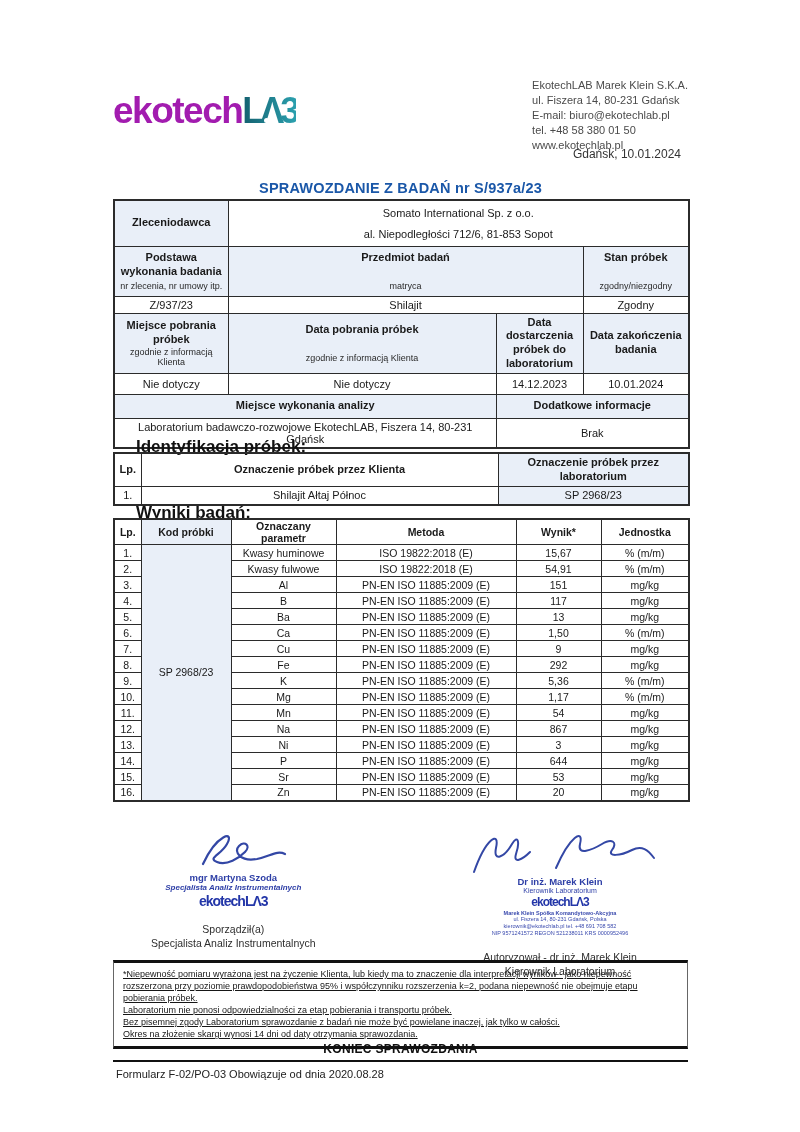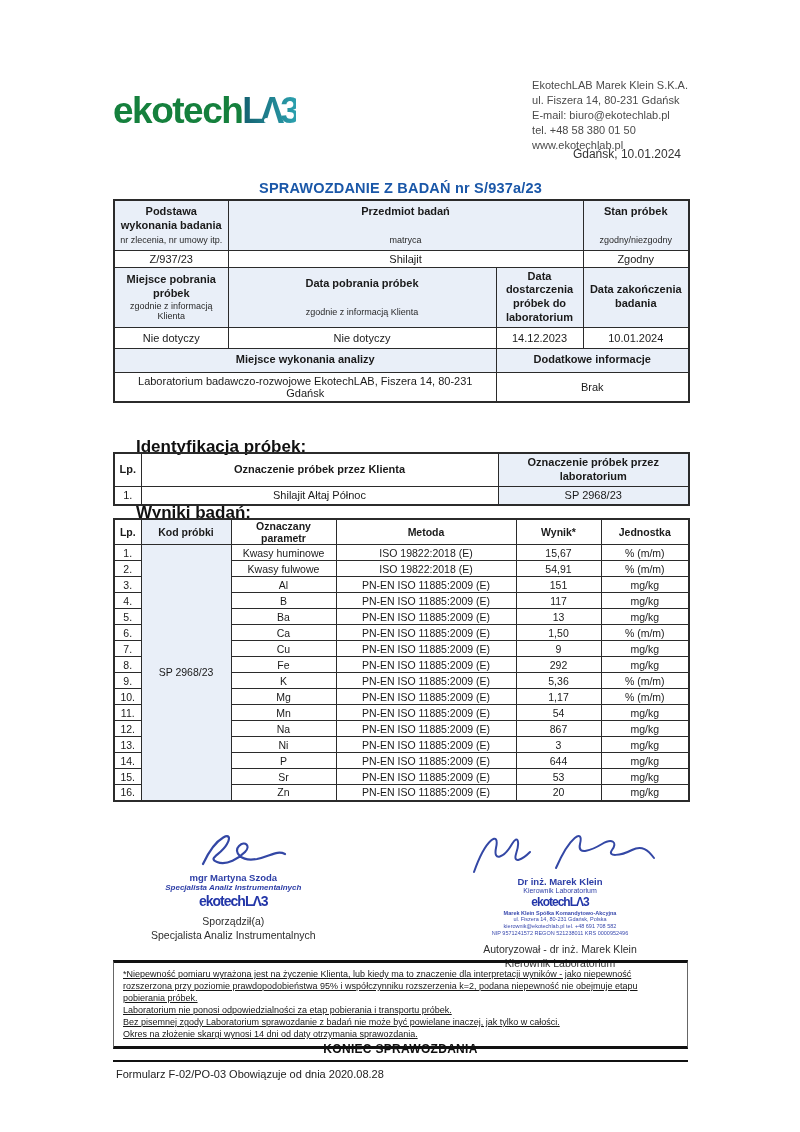--- a/index.html
+++ b/index.html
@@ -1,21 +1,21 @@
 <!DOCTYPE html>
 <html><head>
 <meta charset="utf-8">
 <style>
   html,body{margin:0;padding:0;background:#ffffff;}
   body{width:800px;height:1132px;position:relative;font-family:"Liberation Sans",sans-serif;color:#1a1a1a;overflow:hidden;}
 
   
   .header{position:absolute;left:113px;top:78px;width:575px;display:flex;justify-content:space-between;align-items:flex-start;}
   .logo{display:flex;align-items:baseline;line-height:1;margin-top:14px;}
-  .logo-ekotech{font-size:37px;font-weight:bold;color:#15803d;letter-spacing:-1.5px;}
+  .logo-ekotech{font-size:37px;font-weight:bold;color:#a21caf;letter-spacing:-1.5px;}
   .logo-lab{font-size:36px;font-weight:800;letter-spacing:-4px;position:relative;color:#1e7d8c;
             background:linear-gradient(90deg,#14606f,#2ba0ae);-webkit-background-clip:text;background-clip:text;-webkit-text-fill-color:transparent;}
   .logo-dot{position:absolute;left:41%;bottom:6px;width:5px;height:5px;border-radius:50%;background:#ffffff;}
   .addr{font-size:11px;line-height:1.36;color:#4b4b4b;}
   .dateline{position:absolute;left:113px;top:147px;width:568px;text-align:right;font-size:12px;color:#333;}
 
   
   .title{position:absolute;left:113px;top:180px;width:575px;text-align:center;font-size:14.5px;font-weight:bold;color:#1a57a8;letter-spacing:.2px;}
 
   
@@ -44,21 +44,21 @@
   .sig-block{display:flex;flex-direction:column;align-items:center;}
   .sig-block.left{margin-left:38px;}
   .sig-block.right{margin-right:28px;}
   .stamp{color:#2d3ea6;text-align:center;line-height:1.18;}
   .stamp .s-name{font-weight:bold;font-size:9.5px;}
   .stamp .s-role{font-weight:bold;font-style:italic;font-size:8px;}
   .stamp .s-role2{font-size:7px;}
   .stamp-logo{font-weight:800;font-size:14px;letter-spacing:-1px;color:#2336a8;}
   .stamp-logo.small{font-size:12px;}
   .stamp .tiny{font-size:5.5px;line-height:1.25;color:#3a4aae;}
-  .sig-caption{margin-top:6px;text-align:center;font-size:10.5px;color:#2e2e2e;line-height:1.3;}
+  .sig-caption{margin-top:14px;text-align:center;font-size:10.5px;color:#2e2e2e;line-height:1.3;}
   svg.sig{display:block;}
 
   
   .footnotes{position:absolute;left:113px;top:960px;width:575px;box-sizing:border-box;
              border-top:3px solid #111;border-bottom:3px solid #111;border-left:1px solid #666;border-right:1px solid #666;
              padding:5px 9px 6px 9px;font-size:9px;line-height:1.34;color:#161616;text-decoration:underline;}
   .footnotes p{margin:0;}
   .end-band{position:absolute;left:113px;top:1040px;width:575px;text-align:center;font-weight:bold;font-size:12px;color:#111;
             border-bottom:2px solid #111;padding:2px 0 4px 0;letter-spacing:.3px;}
   .form-footer{position:absolute;left:116px;top:1068px;font-size:11px;color:#222;}
@@ -84,20 +84,27 @@
 <div class="title">SPRAWOZDANIE Z BADAŃ nr  S/937a/23</div>
 
 <table id="info-table" class="doc-table">
   <colgroup>
       <col style="width:114px">
       <col style="width:268px">
       <col style="width:87px">
       <col style="width:106px">
     </colgroup>
   <tbody>
+      <tr style="height:46px">
+    <td class="hd lbl">Zleceniodawca</td>
+    <td colspan="3" class="left-txt">
+      <div style="margin-bottom:9px;">Somato International Sp. z o.o.</div>
+      <div>al. Niepodległości 712/6, 81-853 Sopot</div>
+    </td>
+  </tr>
   <tr style="height:50px">
     <td class="hd">
       <div class="stack">
             <span class="lbl">Podstawa wykonania badania</span>
             <span class="sub">nr zlecenia, nr umowy itp.</span>
           </div>
     </td>
     <td colspan="2" class="hd">
       <div class="stack">
             <span class="lbl">Przedmiot badań</span>

